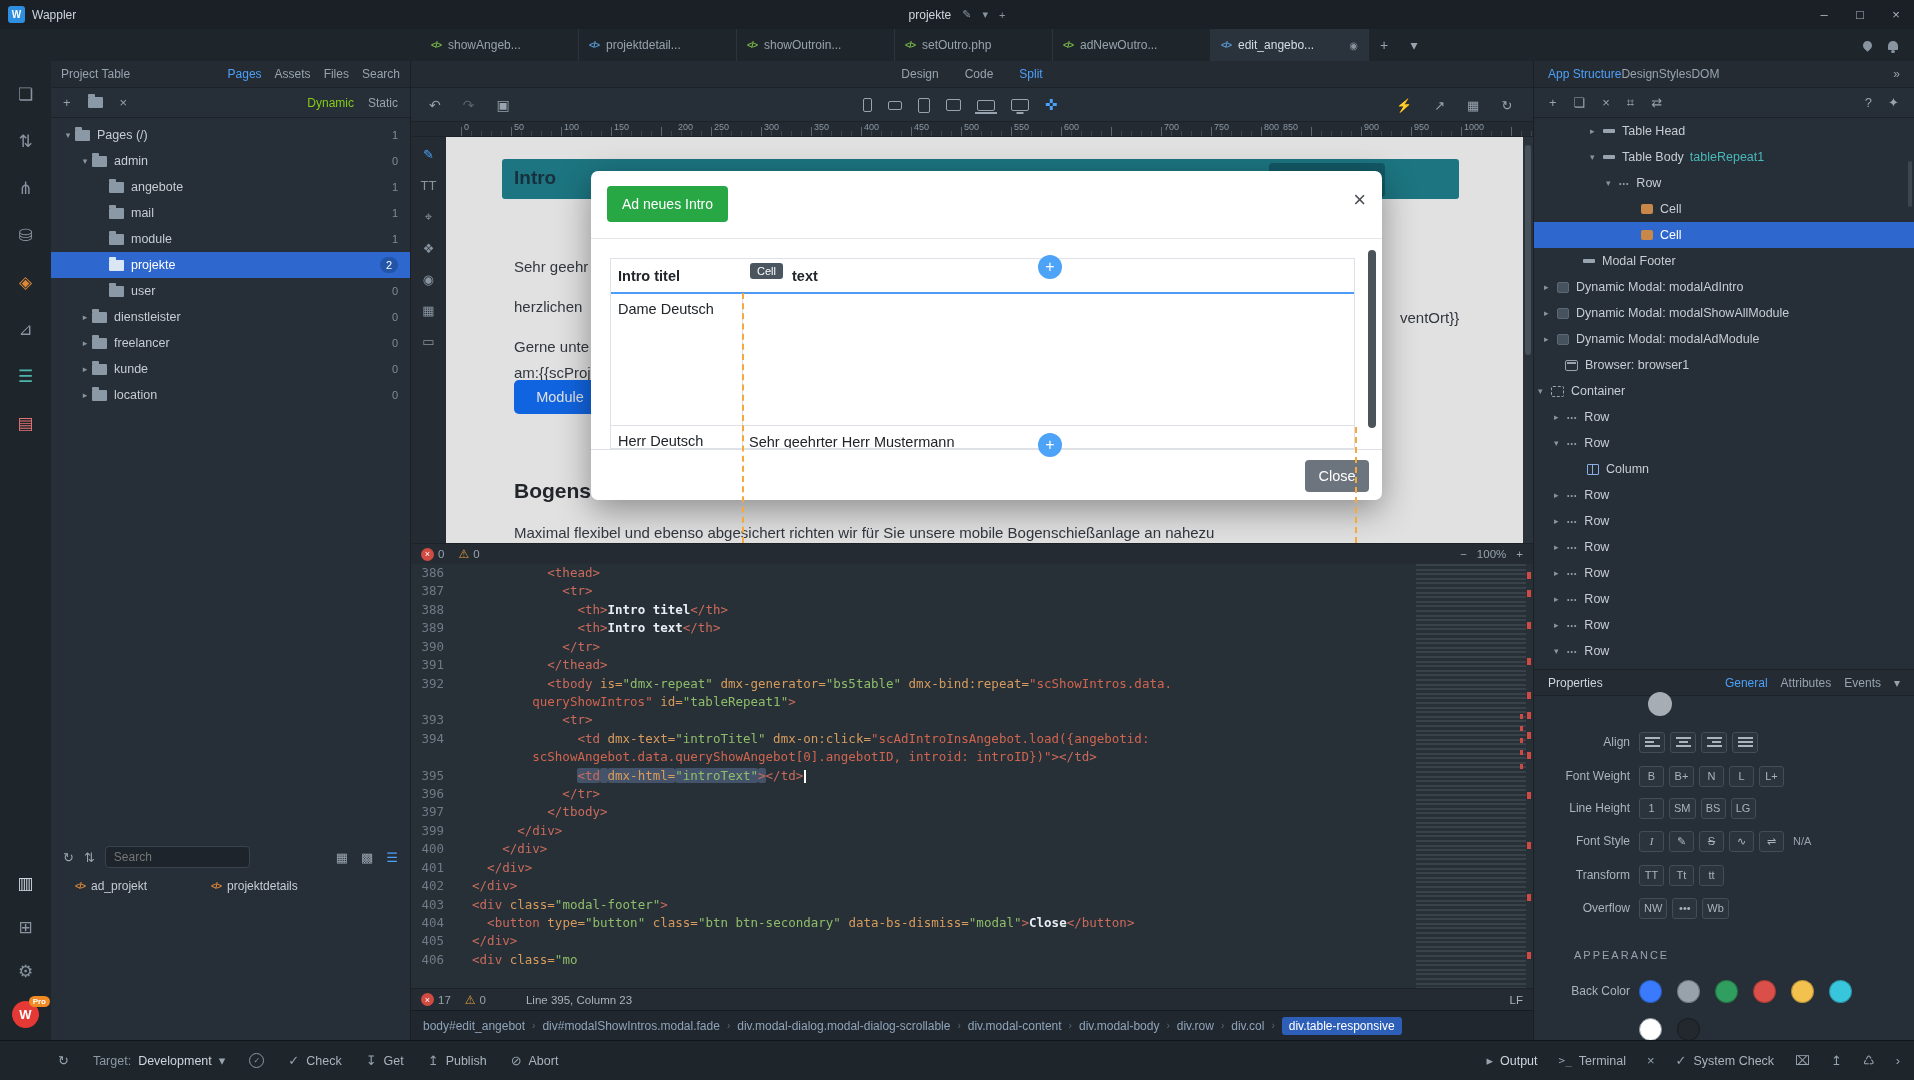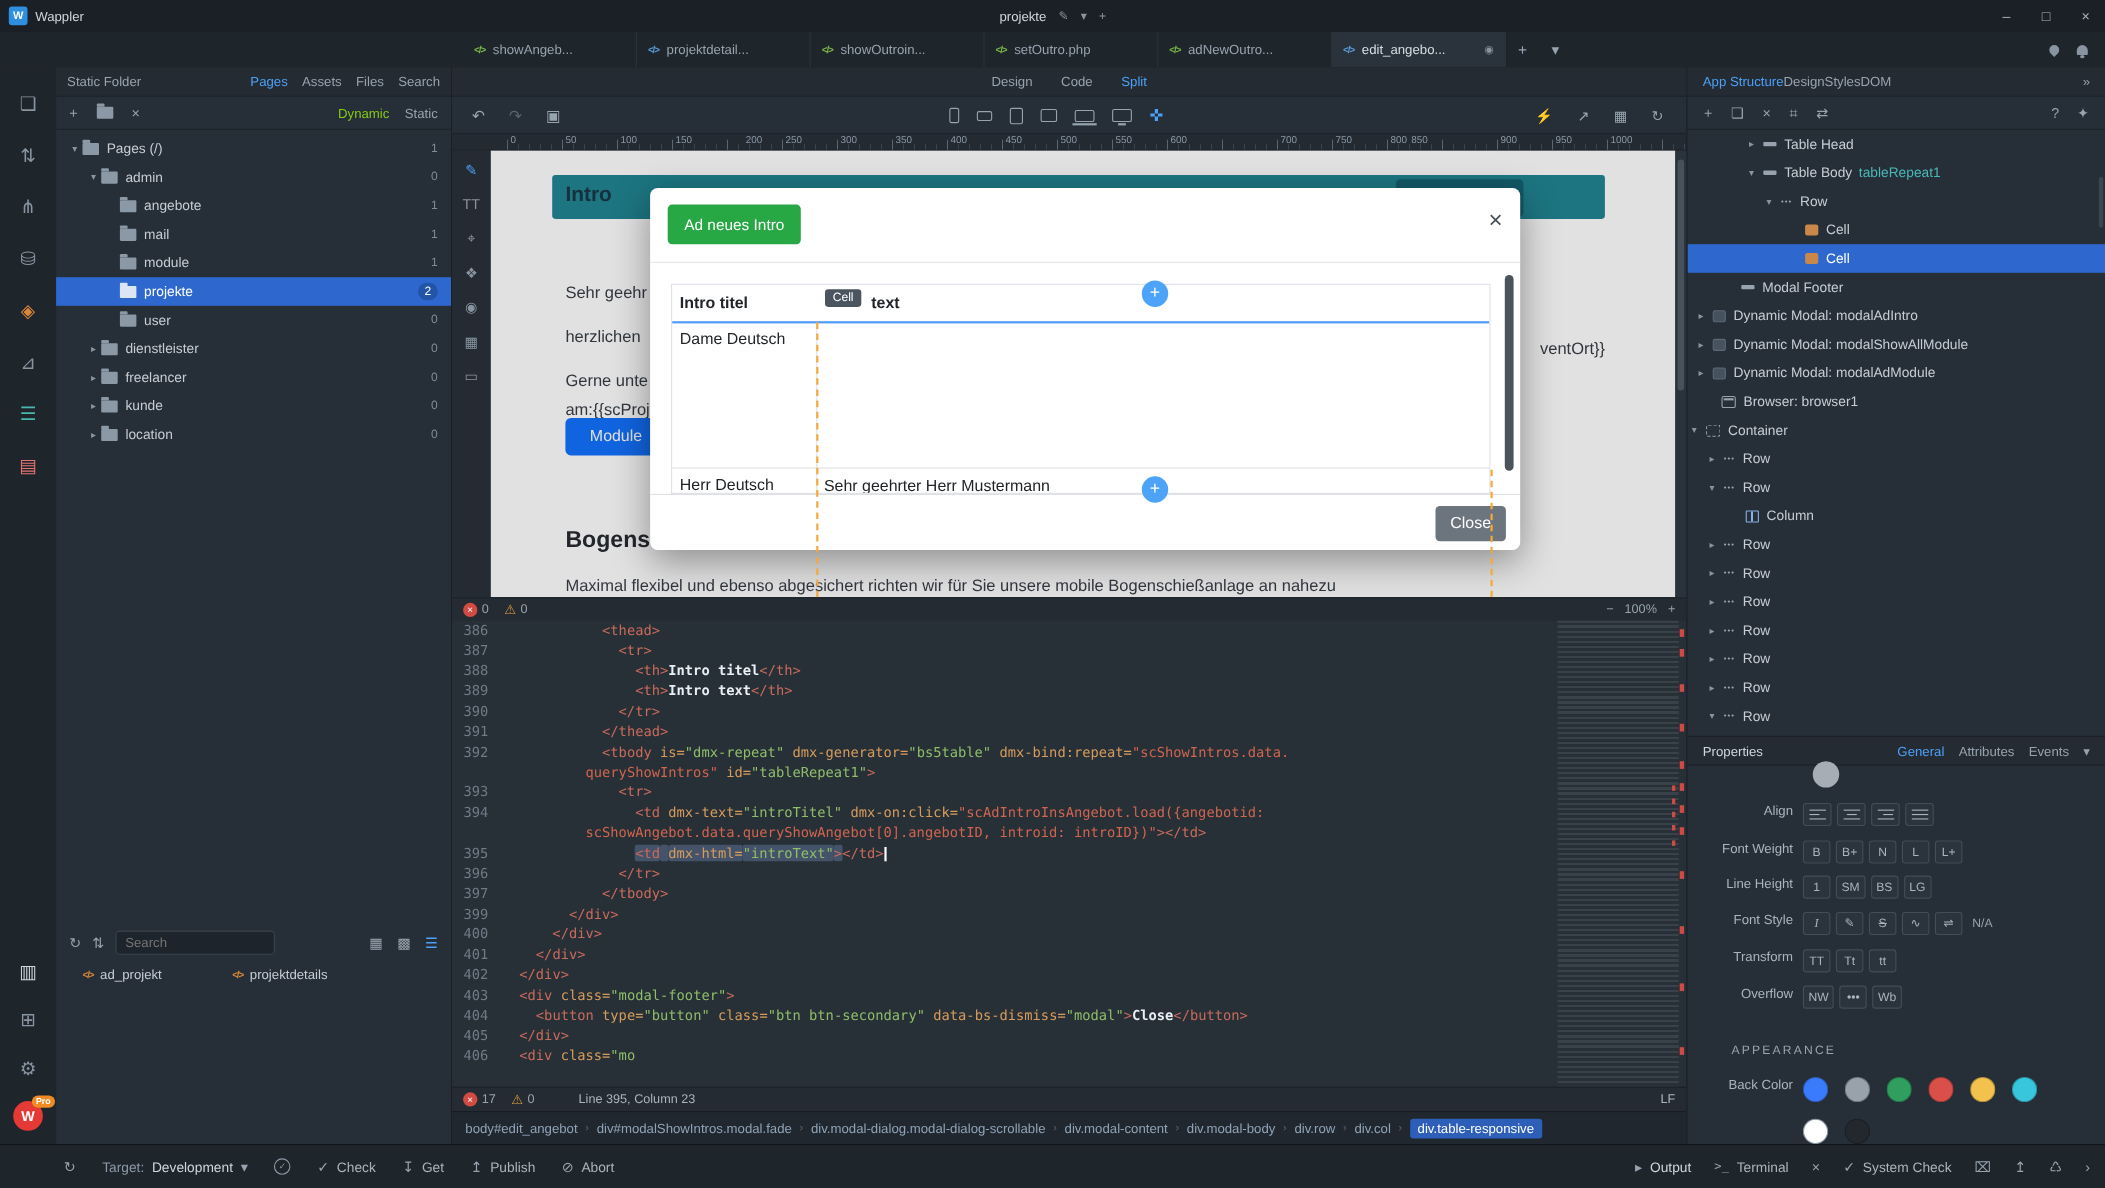--- a/index.html
+++ b/index.html
@@ -201,21 +201,21 @@
   .ti-browser::before{content:"";position:absolute;top:1px;left:1px;right:1px;height:2px;background:#97a3ae}
   .ti-container{width:13px;height:11px;border:1.5px dashed #97a3ae;border-radius:2px}
   .ti-column{width:12px;height:11px;border:1.5px solid #8ab0e8;border-radius:1px;
              background:linear-gradient(90deg,transparent 0 4px,#8ab0e8 4px 5.5px,transparent 5.5px 100%)}
   .rp-scroll{position:absolute;right:2px;top:100px;width:4px;height:46px;background:#3c4650;border-radius:2px}
   .props-head{position:absolute;top:608px;left:0;right:0;height:27px;display:flex;align-items:center;
               padding:0 14px;background:#242b33;border-top:1px solid #1c2228;border-bottom:1px solid #1c2228;
               font-size:12px;color:#cfd6dd}
   .props-tabs{margin-left:auto;display:flex;gap:13px;color:#97a3ae;align-items:center}
   .props-tabs .active{color:#4da0f8}
-  .prop-row{position:absolute;left:0;right:0;height:24px;display:flex;align-items:flex-start}
+  .prop-row{position:absolute;left:0;right:0;height:24px;display:flex;align-items:center}
   .prop-label{width:105px;flex:0 0 105px;text-align:right;font-size:12px;color:#aab4bd;padding-right:9px}
   .opts{display:flex;gap:5px;align-items:center}
   .optbtn{min-width:25px;height:21px;border:1px solid #434d57;border-radius:3px;color:#aab4bd;font-size:11px;
           display:flex;align-items:center;justify-content:center;padding:0 4px;background:#2b333c}
   .albtn{flex-direction:column;gap:2.5px;width:26px;padding:0 5px}
   .albtn i{display:block;width:15px;height:1.5px;background:#aab4bd}
   .albtn i.sh-left{width:9px;align-self:flex-start}
   .albtn i.sh-center{width:9px;align-self:center}
   .albtn i.sh-right{width:9px;align-self:flex-end}
   .fs-it{font-style:italic;font-family:"Liberation Serif",serif}
@@ -309,21 +309,21 @@
   <div id="strip-bottom">
       <span class="strip-ic" style="color: rgb(207, 214, 221);">▥</span>
       <span class="strip-ic">⊞</span>
       <span class="strip-ic">⚙</span>
       <div class="pro-logo">W<span class="pro-badge">Pro</span></div>
     </div>
 </div>
 
 <div id="projectpanel">
   <div class="pp-head">
-    <span>Static Folder</span>
+    <span>Project Table</span>
     <div class="pp-tabs" id="pp-tabs">
         <span class="pp-tab active">Pages</span>
         <span class="pp-tab">Assets</span>
         <span class="pp-tab">Files</span>
         <span class="pp-tab">Search</span>
       </div>
   </div>
   <div class="pp-tools">
     <span>+</span>
     <span class="fold" style="margin:0"></span>

